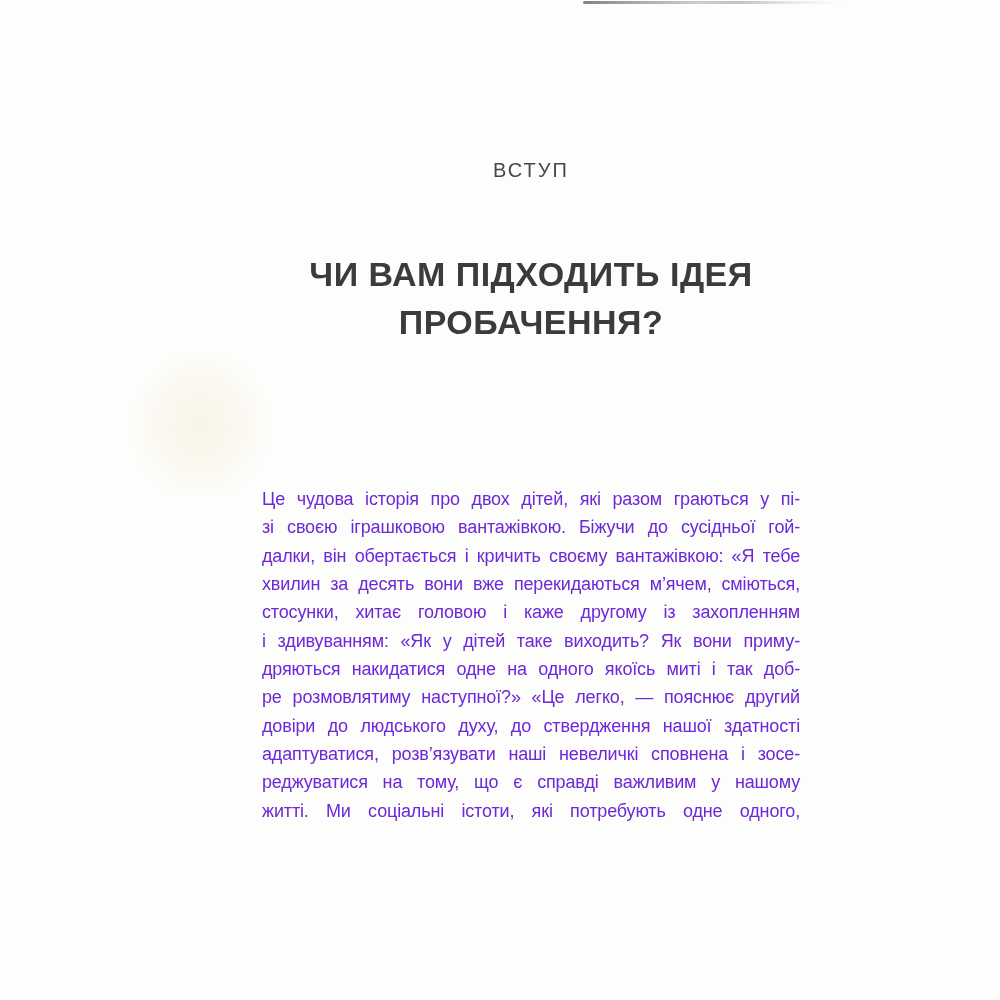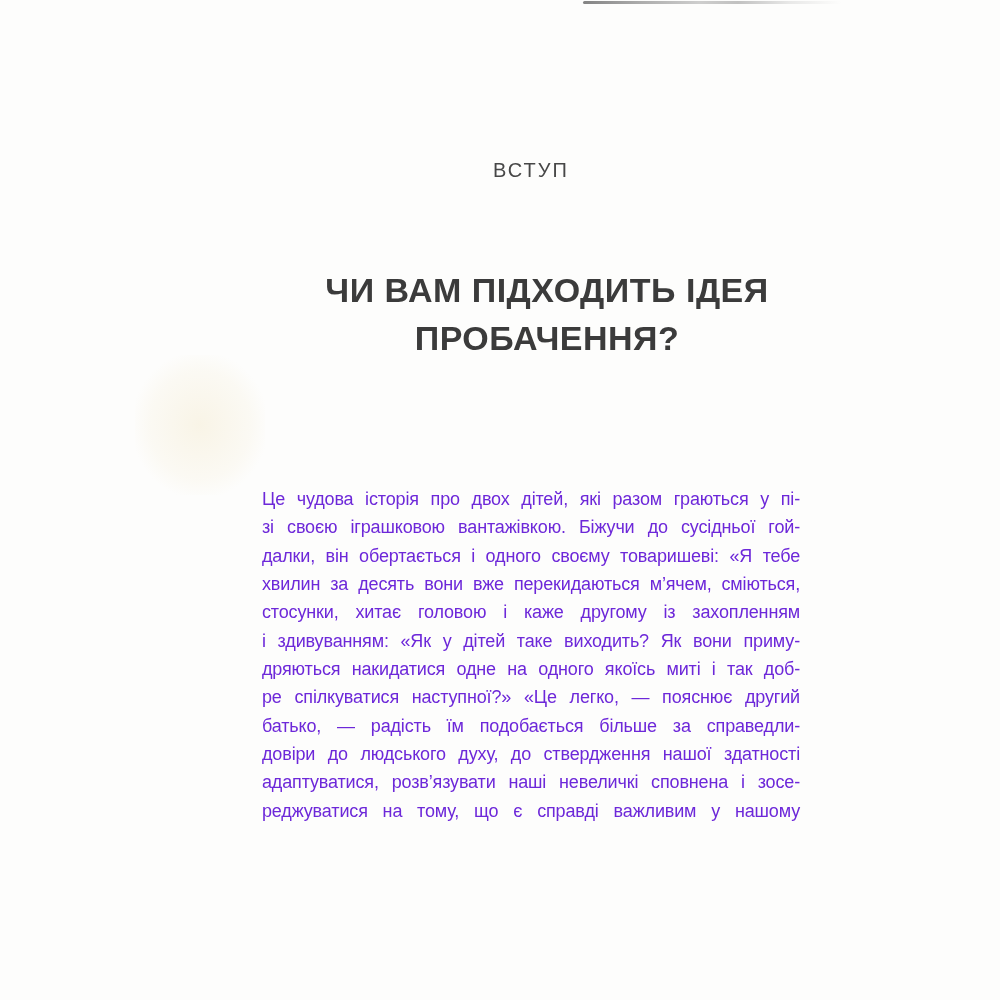--- a/index.html
+++ b/index.html
@@ -51,33 +51,33 @@
 </head>
 <body>
 
 <div class="page">
 
   <div class="scan-line"></div>
   <div class="smudge"></div>
 
   <div class="kicker">ВСТУП</div>
 
-  <h1 class="title" style="margin:16px;text-align:center;">
+  <h1 class="title" style="margin:0;text-align:center;">
     <span>ЧИ ВАМ ПІДХОДИТЬ ІДЕЯ</span><br>
     <span>ПРОБАЧЕННЯ?</span>
   </h1>
 
   <div class="body-block">
       <div class="body-line">Це чудова історія про двох дітей, які разом граються у пі-</div>
       <div class="body-line">зі своєю іграшковою вантажівкою. Біжучи до сусідньої гой-</div>
-      <div class="body-line">далки, він обертається і одного своєму товаришеві: «Я тебе</div>
+      <div class="body-line">далки, він обертається і кричить своєму вантажівкою: «Я тебе</div>
       <div class="body-line">хвилин за десять вони вже перекидаються м’ячем, сміються,</div>
       <div class="body-line">стосунки, хитає головою і каже другому із захопленням</div>
       <div class="body-line">і здивуванням: «Як у дітей таке виходить? Як вони приму-</div>
       <div class="body-line">дряються накидатися одне на одного якоїсь миті і так доб-</div>
-      <div class="body-line">ре спілкуватися наступної?» «Це легко, — пояснює другий</div>
-      <div class="body-line">батько, — радість їм подобається більше за справедли-</div>
+      <div class="body-line">ре розмовлятиму наступної?» «Це легко, — пояснює другий</div>
       <div class="body-line">довіри до людського духу, до ствердження нашої здатності</div>
       <div class="body-line">адаптуватися, розв’язувати наші невеличкі сповнена і зосе-</div>
       <div class="body-line">реджуватися на тому, що є справді важливим у нашому</div>
+      <div class="body-line">житті. Ми соціальні істоти, які потребують одне одного,</div>
     </div>
 
 </div>
 
 </body></html>

